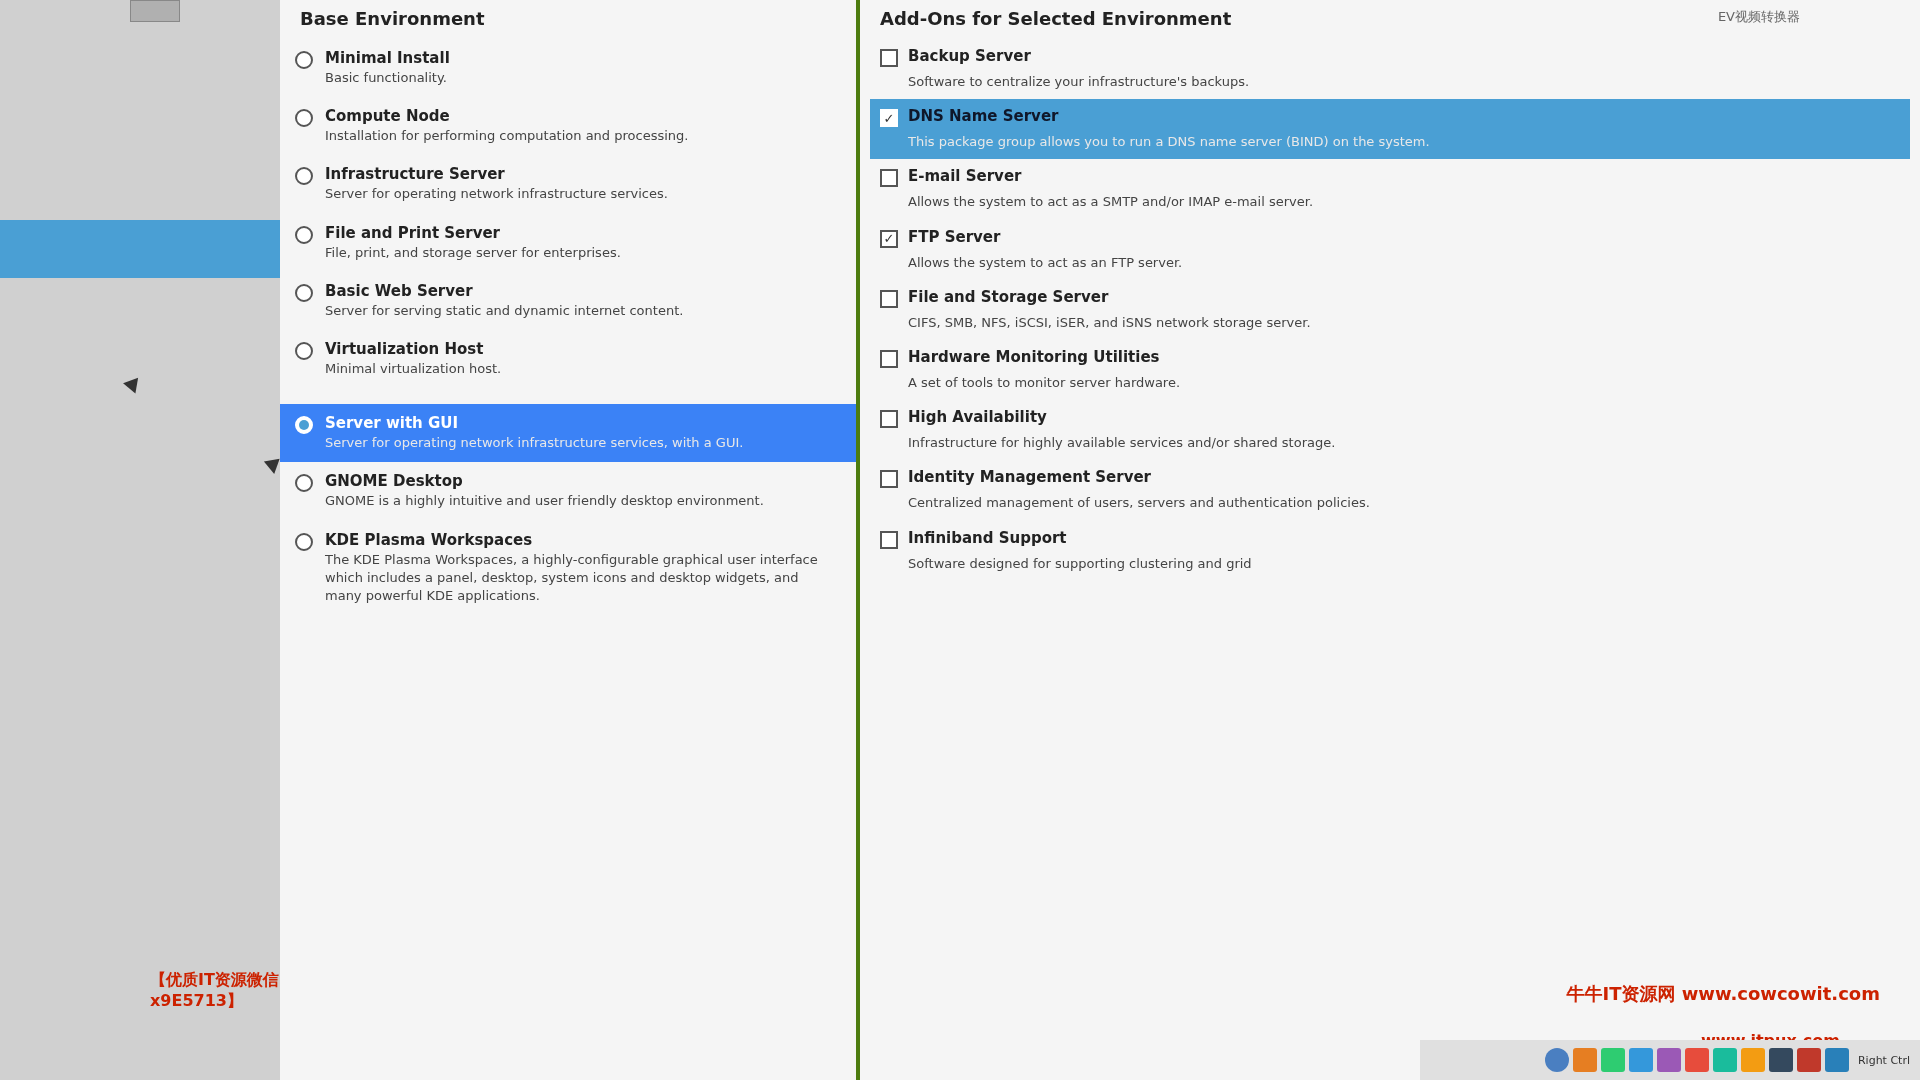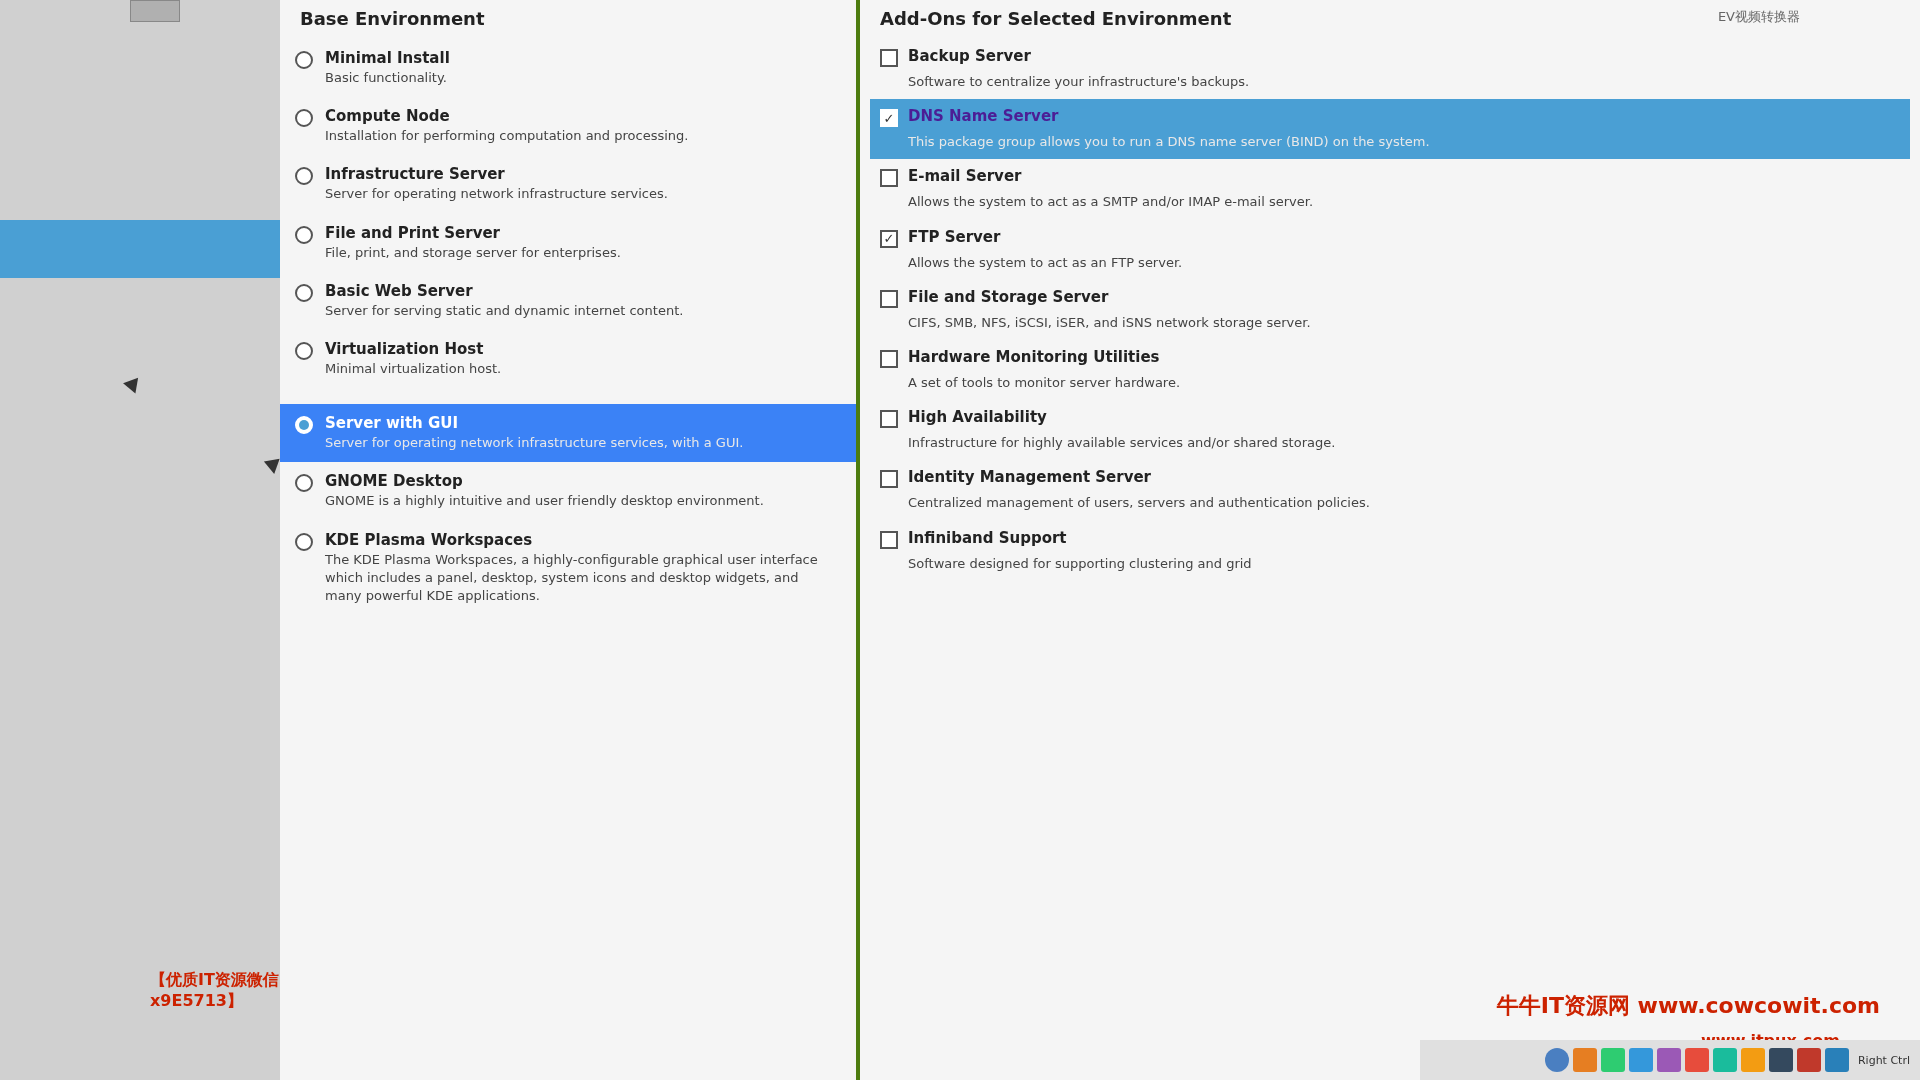--- a/index.html
+++ b/index.html
@@ -189,21 +189,21 @@
       flex: 1;
     }
 
     .addon-item .addon-title {
       font-size: 15px;
       font-weight: bold;
       color: #222;
     }
 
     .addon-item.selected .addon-title {
-      color: #4c1d95;
+      color: #0f172a;
     }
 
     .addon-item .addon-desc {
       font-size: 13px;
       color: #444;
       margin-top: 8px;
       line-height: 1.4;
     }
 
     .addon-item.selected .addon-desc {
@@ -214,24 +214,24 @@
       position: absolute;
       bottom: 68px;
       left: 150px;
       color: #cc2200;
       font-size: 16px;
       font-weight: bold;
     }
 
     .watermark-red-right {
       position: absolute;
-      bottom: 59px;
+      bottom: 74px;
       right: 40px;
       color: #cc2200;
-      font-size: 22px;
+      font-size: 18px;
       font-weight: bold;
     }
 
     .watermark-www {
       position: absolute;
       bottom: 30px;
       right: 80px;
       color: #cc2200;
       font-size: 16px;
       font-weight: bold;

